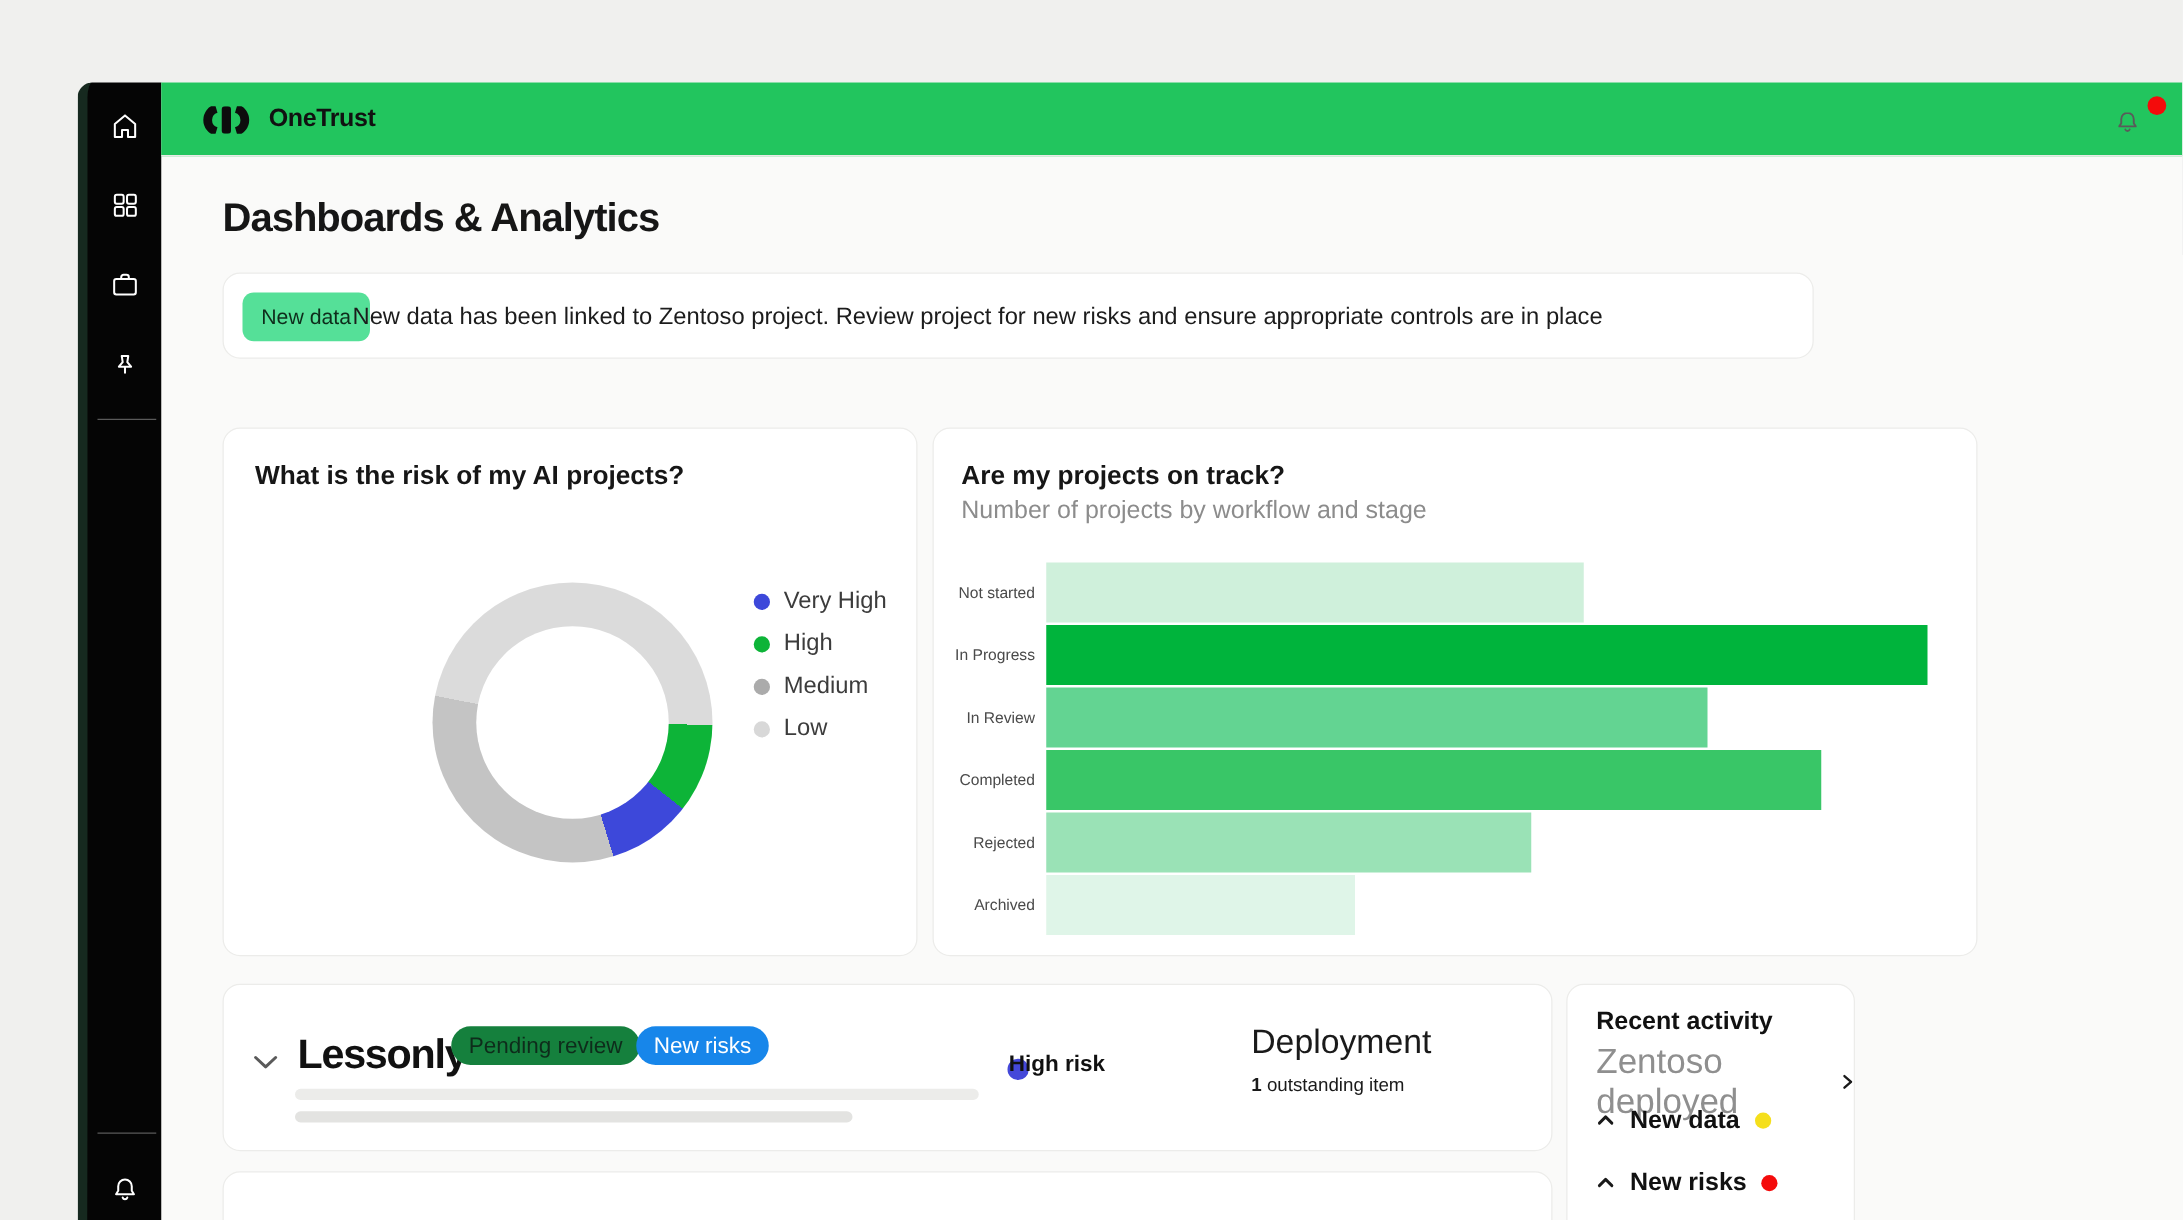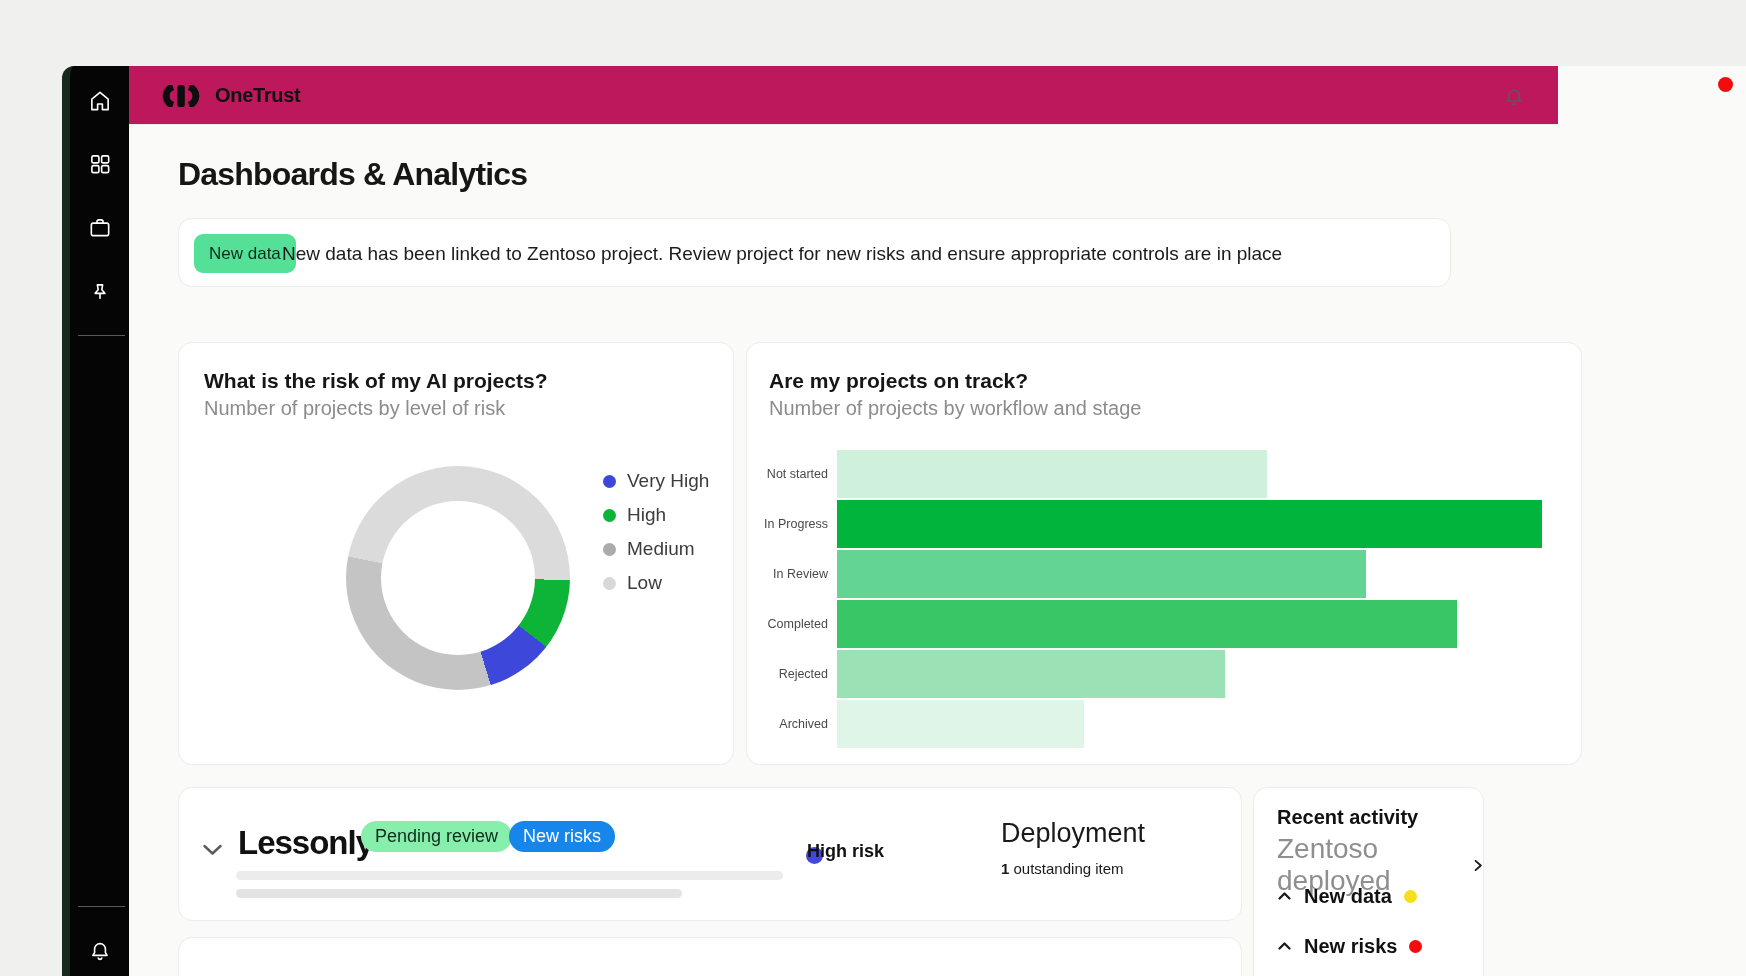--- a/index.html
+++ b/index.html
@@ -8,22 +8,22 @@
             font-family:"Liberation Sans", sans-serif; background:#F0F0EE; color:#1A1A1A; }
   .app-canvas { position:absolute; left:62px; top:66px; width:1684px; height:910px;
                 background:#FAFAF9; border-top-left-radius:12px; }
   
   .sidebar { position:absolute; left:62px; top:66px; width:67px; height:910px;
              background:#050505; border-left:8px solid #16291F;
              border-top-left-radius:12px; }
   .side-icon { position:absolute; left:17px; width:26px; height:26px; cursor:pointer; }
   .side-divider { position:absolute; left:8px; width:47px; height:1px; background:#5A5A5A; }
   
-  .topbar { position:absolute; left:129px; top:66px; width:1429px; height:59px;
-            background:#be185d; border-bottom:1px solid #E9E9E7; }
+  .topbar { position:absolute; left:129px; top:66px; width:1617px; height:59px;
+            background:#22c55e; border-bottom:1px solid #E9E9E7; }
   .brand { position:absolute; left:29px; top:18px; display:flex; align-items:center; gap:11px; }
   .brand-text { font-size:20px; font-weight:700; letter-spacing:-0.3px; color:#111; }
   .topbar-bell { position:absolute; right:22px; top:20px; width:34px; height:34px; cursor:pointer; }
   .notif-dot { position:absolute; left:1718px; top:77px; width:15px; height:15px; border-radius:50%; }
   
   .page-title { position:absolute; left:178px; top:156px; font-size:32px; font-weight:700;
                 letter-spacing:-0.8px; color:#161616; }
   .card { position:absolute; background:#FFFFFF; border:1px solid #ECECEA; border-radius:14px; }
   .banner { left:178px; top:218px; width:1273px; height:69px; }
   .banner-badge { position:absolute; left:15px; top:15px; height:39px; line-height:39px;
@@ -137,21 +137,20 @@
 
   <h1 class="page-title">Dashboards &amp; Analytics</h1>
 
   <section class="card banner">
     <span class="banner-badge" style="background: rgb(85, 224, 152);">New data</span>
     <span class="banner-msg">New data has been linked to Zentoso project. Review project for new risks and ensure appropriate controls are in place</span>
   </section>
 
   <section class="card risk-card">
     <h2 class="card-title" style="left:25px; top:26px">What is the risk of my AI projects?</h2>
-    <p class="card-subtitle" style="left:25px; top:54px">Number of projects by level of risk</p>
     <div class="donut" style="background: conic-gradient(from 281deg, rgb(219, 219, 219) 0deg, rgb(219, 219, 219) 170deg, rgb(13, 180, 56) 170deg, rgb(13, 180, 56) 207deg, rgb(61, 72, 218) 207deg, rgb(61, 72, 218) 242deg, rgb(196, 196, 196) 242deg, rgb(196, 196, 196) 360deg);">
       <div class="donut-hole"></div>
     </div>
     <div class="legend">
         <div class="legend-row">
           <span class="legend-dot" style="background: rgb(61, 72, 218);"></span>
           <span class="legend-label">Very High</span>
         </div>
         <div class="legend-row">
           <span class="legend-dot" style="background: rgb(13, 180, 56);"></span>
@@ -211,21 +210,21 @@
       </div>
   </section>
 
   <section class="card project-card">
     <span class="proj-chevron">
       <svg width="23" height="15" viewBox="0 0 23 15">
           <path d="M3.5 4 11.5 11.5 19.5 4" fill="none" stroke="#5A5A5A" stroke-width="2.4" stroke-linecap="round" stroke-linejoin="round"></path>
         </svg>
     </span>
     <span class="proj-name">Lessonly</span>
-    <span class="pill pill-status" style="background: #86efac;">Pending review</span>
+    <span class="pill pill-status" style="background: #15803d;">Pending review</span>
     <span class="pill pill-risk" style="background: rgb(23, 134, 234);">New risks</span>
     <span class="skeleton" style="left: 57px; top: 83px; width: 547px; background: rgb(236, 236, 234);"></span>
     <span class="skeleton" style="left: 57px; top: 101px; width: 446px; background: rgb(227, 227, 225);"></span>
     <span class="risk-dot" style="background: rgb(68, 72, 217);"></span>
     <span class="risk-label">High risk</span>
     <span class="stage-title">Deployment</span>
     <span class="stage-sub"><b>1</b><span> outstanding item</span></span>
   </section>
 
   <aside class="card activity-card">

